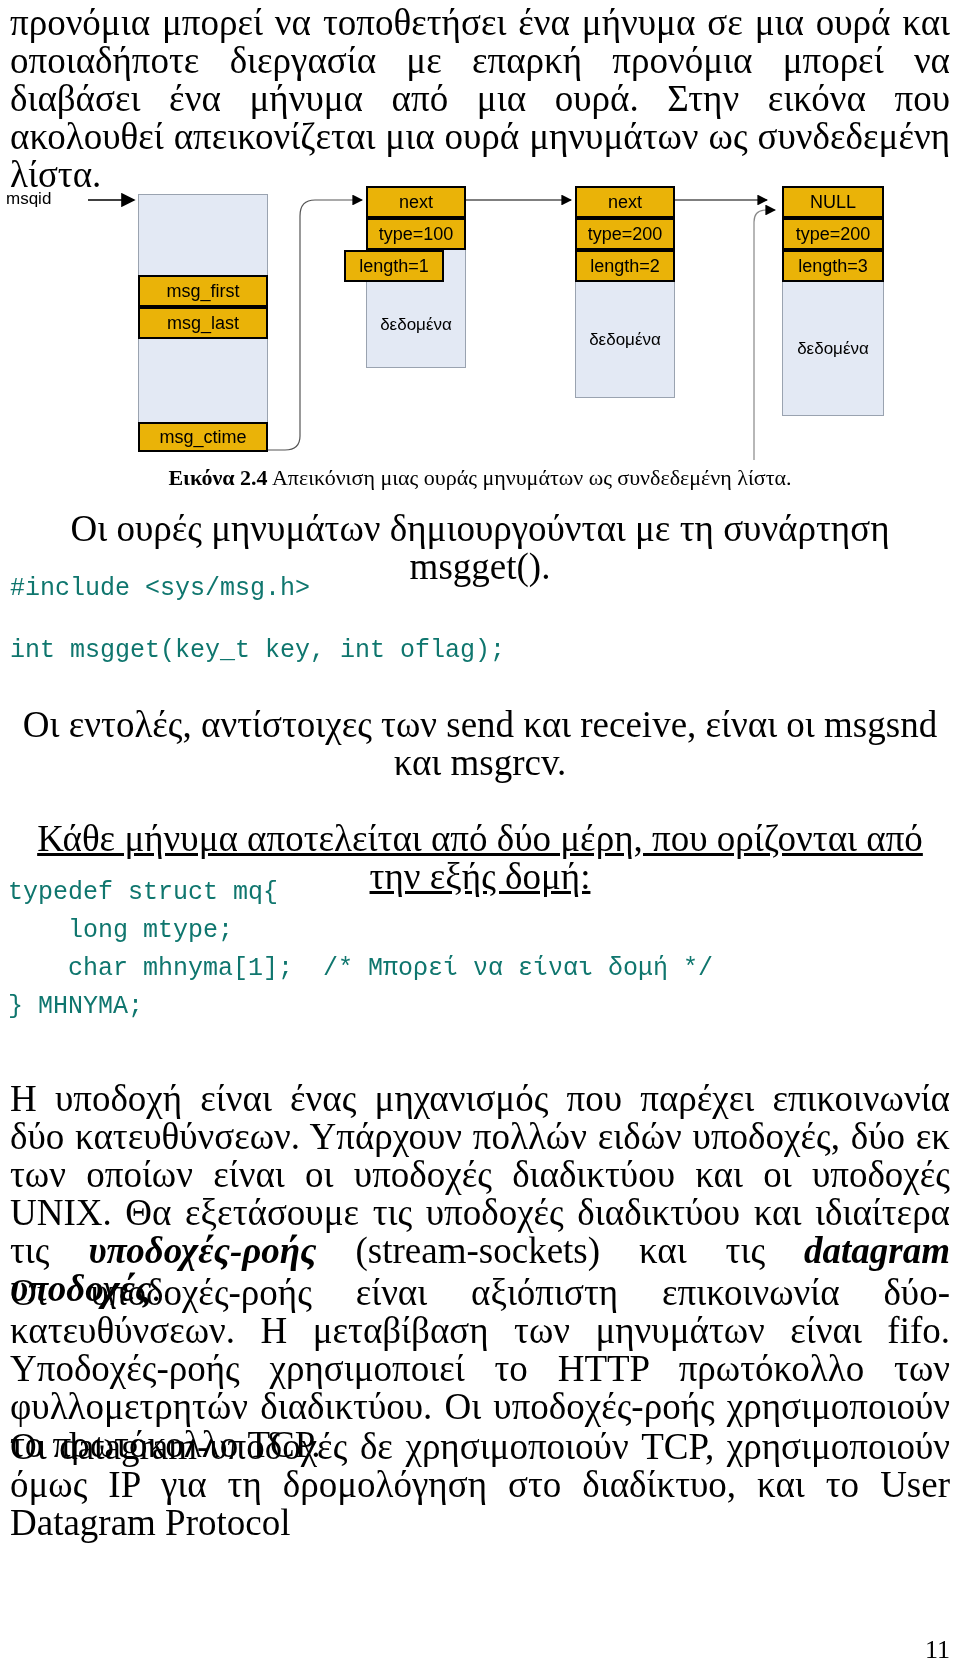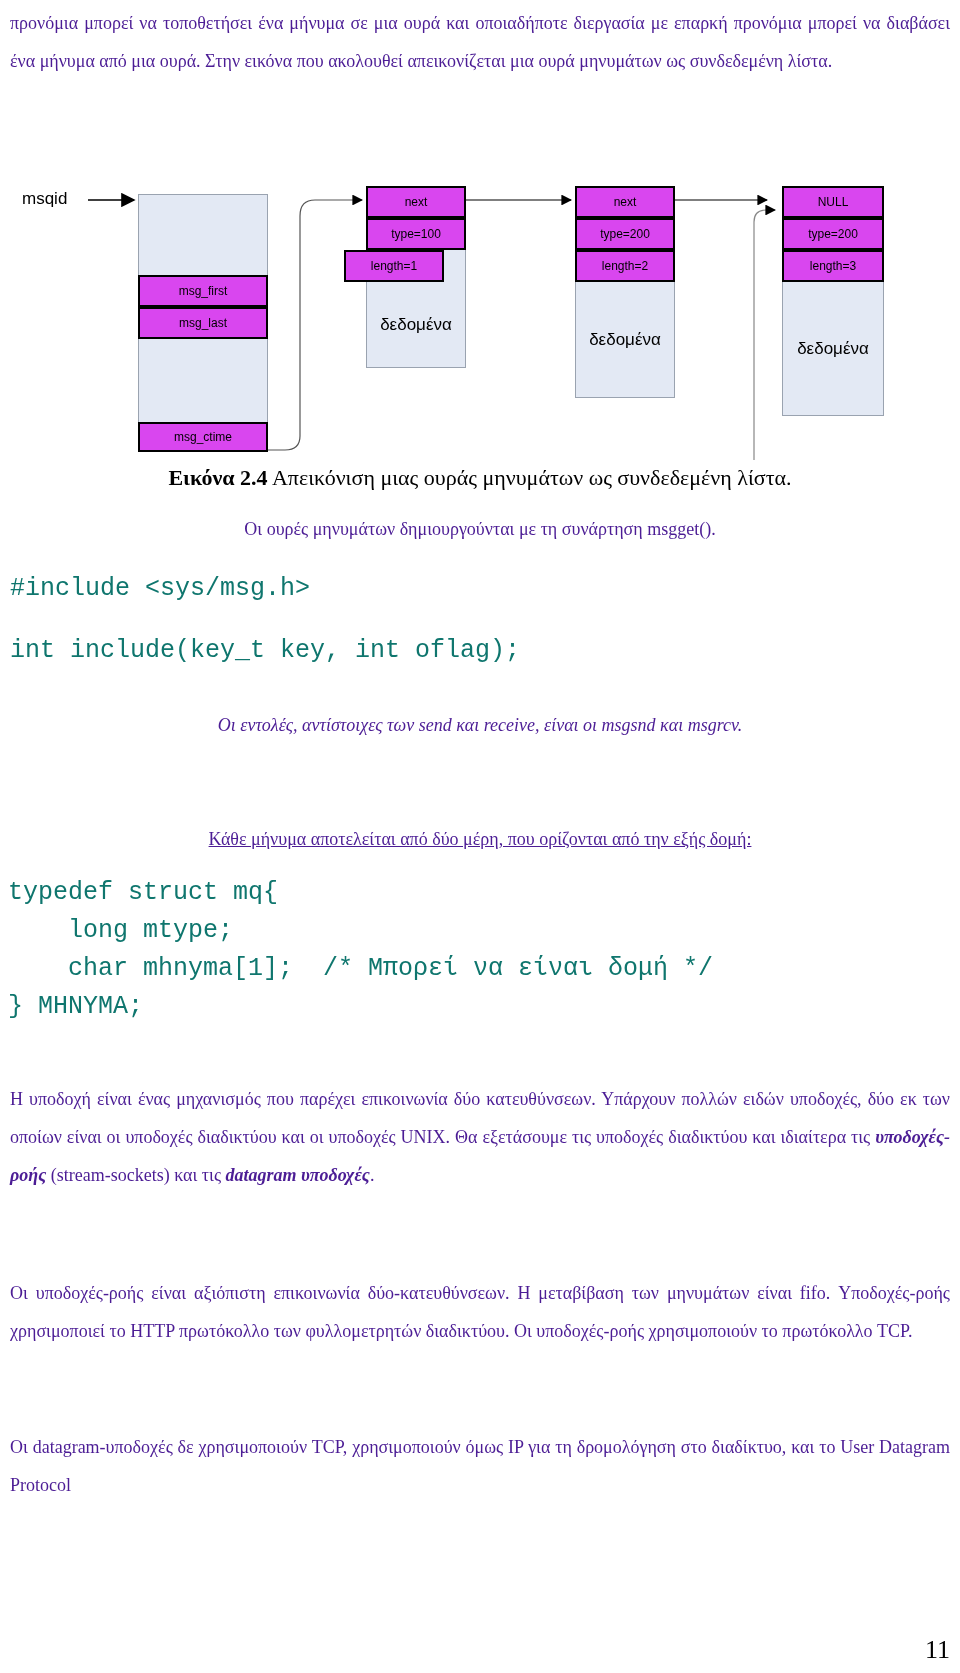--- a/index.html
+++ b/index.html
@@ -20,23 +20,23 @@
     position: relative;
     width: 960px;
     height: 1673px;
     padding: 0;
   }
 
   
   .para {
     position: absolute;
     font-family: "Liberation Serif", "DejaVu Serif", serif;
-    font-size: 18px;
+    font-size: 37px;
     line-height: 38px;
-    color: #4c1d95;
+    color: #000000;
     text-align: justify;
     text-justify: inter-word;
   }
   .para.nojust { text-align: center; }
 
   .code {
     position: absolute;
     font-family: "Liberation Mono", "DejaVu Sans Mono", monospace;
     font-size: 25px;
     line-height: 38px;
@@ -85,24 +85,24 @@
 
   .dbox {
     position: absolute;
     box-sizing: border-box;
     background: #e3e9f4;
     border: 1px solid #9aa3b0;
   }
   .dcell {
     position: absolute;
     box-sizing: border-box;
-    background: #d946ef;
+    background: #eab308;
     border: 2px solid #000000;
     font-family: "Liberation Sans", "DejaVu Sans", sans-serif;
-    font-size: 12px;
+    font-size: 18px;
     display: flex;
     align-items: center;
     justify-content: center;
     color: #000;
   }
   .dlabel {
     position: absolute;
     font-family: "Liberation Sans", "DejaVu Sans", sans-serif;
     font-size: 17px;
     color: #000;
@@ -139,21 +139,21 @@
 
       <path d="M268,280 L285,280 Q300,280 300,266 L300,46 Q300,30 315,30 L362,30" fill="none" stroke="#555" stroke-width="1.2" marker-end="url(#ah)"></path>
 
       <line x1="466" y1="30" x2="571" y2="30" stroke="#000" stroke-width="1.2" marker-end="url(#ah)"></line>
 
       <line x1="659" y1="30" x2="767" y2="30" stroke="#000" stroke-width="1.2" marker-end="url(#ah)"></line>
 
       <path d="M268,312 L289,312 Q302,312 302,325 L302,410 Q302,422 315,422 L740,422 Q754,422 754,409 L754,52 Q754,40 766,40 L775,40" fill="none" stroke="#888" stroke-width="1.2" marker-end="url(#ah)"></path>
     </svg>
 
-    <div class="dlabel" style="left:22px; top:19px;">msqid</div>
+    <div class="dlabel" style="left:6px; top:19px;">msqid</div>
 
     <div class="dbox" style="left:138px; top:24px; width:130px; height:230px;"></div>
 
     <div class="dcell" style="left:138px; top:105px; width:130px; height:32px;">msg_first</div>
 
     <div class="dcell" style="left:138px; top:137px; width:130px; height:32px;">msg_last</div>
 
     <div class="dcell" style="left:138px; top:252px; width:130px; height:30px;">msg_ctime</div>
 
     <div class="dfill" style="left:366px; top:16px; width:100px; height:182px;"></div>
@@ -176,23 +176,23 @@
   </div>
 
   <div class="caption" style="top:464px;">
     <b>Εικόνα 2.4</b><span> Απεικόνιση μιας ουράς μηνυμάτων ως συνδεδεμένη λίστα.</span>
   </div>
 
   <div class="para nojust" style="left:10px; top:510px; width:940px;">Οι ουρές μηνυμάτων δημιουργούνται με τη συνάρτηση msgget().</div>
 
   <div class="code" style="left:10px; top:570px;">#include &lt;sys/msg.h&gt;</div>
 
-  <div class="code" style="left:10px; top:632px;">int include(key_t key, int oflag);</div>
-
-  <div class="para nojust" style="left:10px; top:706px; width:940px;font-style:italic;">Οι εντολές, αντίστοιχες των send και receive, είναι οι msgsnd και msgrcv.</div>
+  <div class="code" style="left:10px; top:632px;">int msgget(key_t key, int oflag);</div>
+
+  <div class="para nojust" style="left:10px; top:706px; width:940px;">Οι εντολές, αντίστοιχες των send και receive, είναι οι msgsnd και msgrcv.</div>
 
   <div class="para nojust" style="left:10px; top:820px; width:940px;text-decoration:underline;">Κάθε μήνυμα αποτελείται από δύο μέρη, που ορίζονται από την εξής δομή:</div>
 
   <div class="code" style="left:8px; top:874px;">typedef struct mq{
     long mtype;
     char mhnyma[1];  /* Μπορεί να είναι δομή */
 } MHNYMA;</div>
 
 
   <div class="para" style="left:10px; top:1080px; width:940px;"><span>Η υποδοχή είναι ένας μηχανισμός που παρέχει επικοινωνία δύο κατευθύνσεων. Υπάρχουν πολλών ειδών υποδοχές, δύο εκ των οποίων είναι οι υποδοχές διαδικτύου και οι υποδοχές UNIX. Θα εξετάσουμε τις υποδοχές διαδικτύου και ιδιαίτερα τις </span><em class="bi">υποδοχές-ροής</em><span> (stream-sockets) και τις </span><em class="bi">datagram υποδοχές</em><span>.</span></div>

